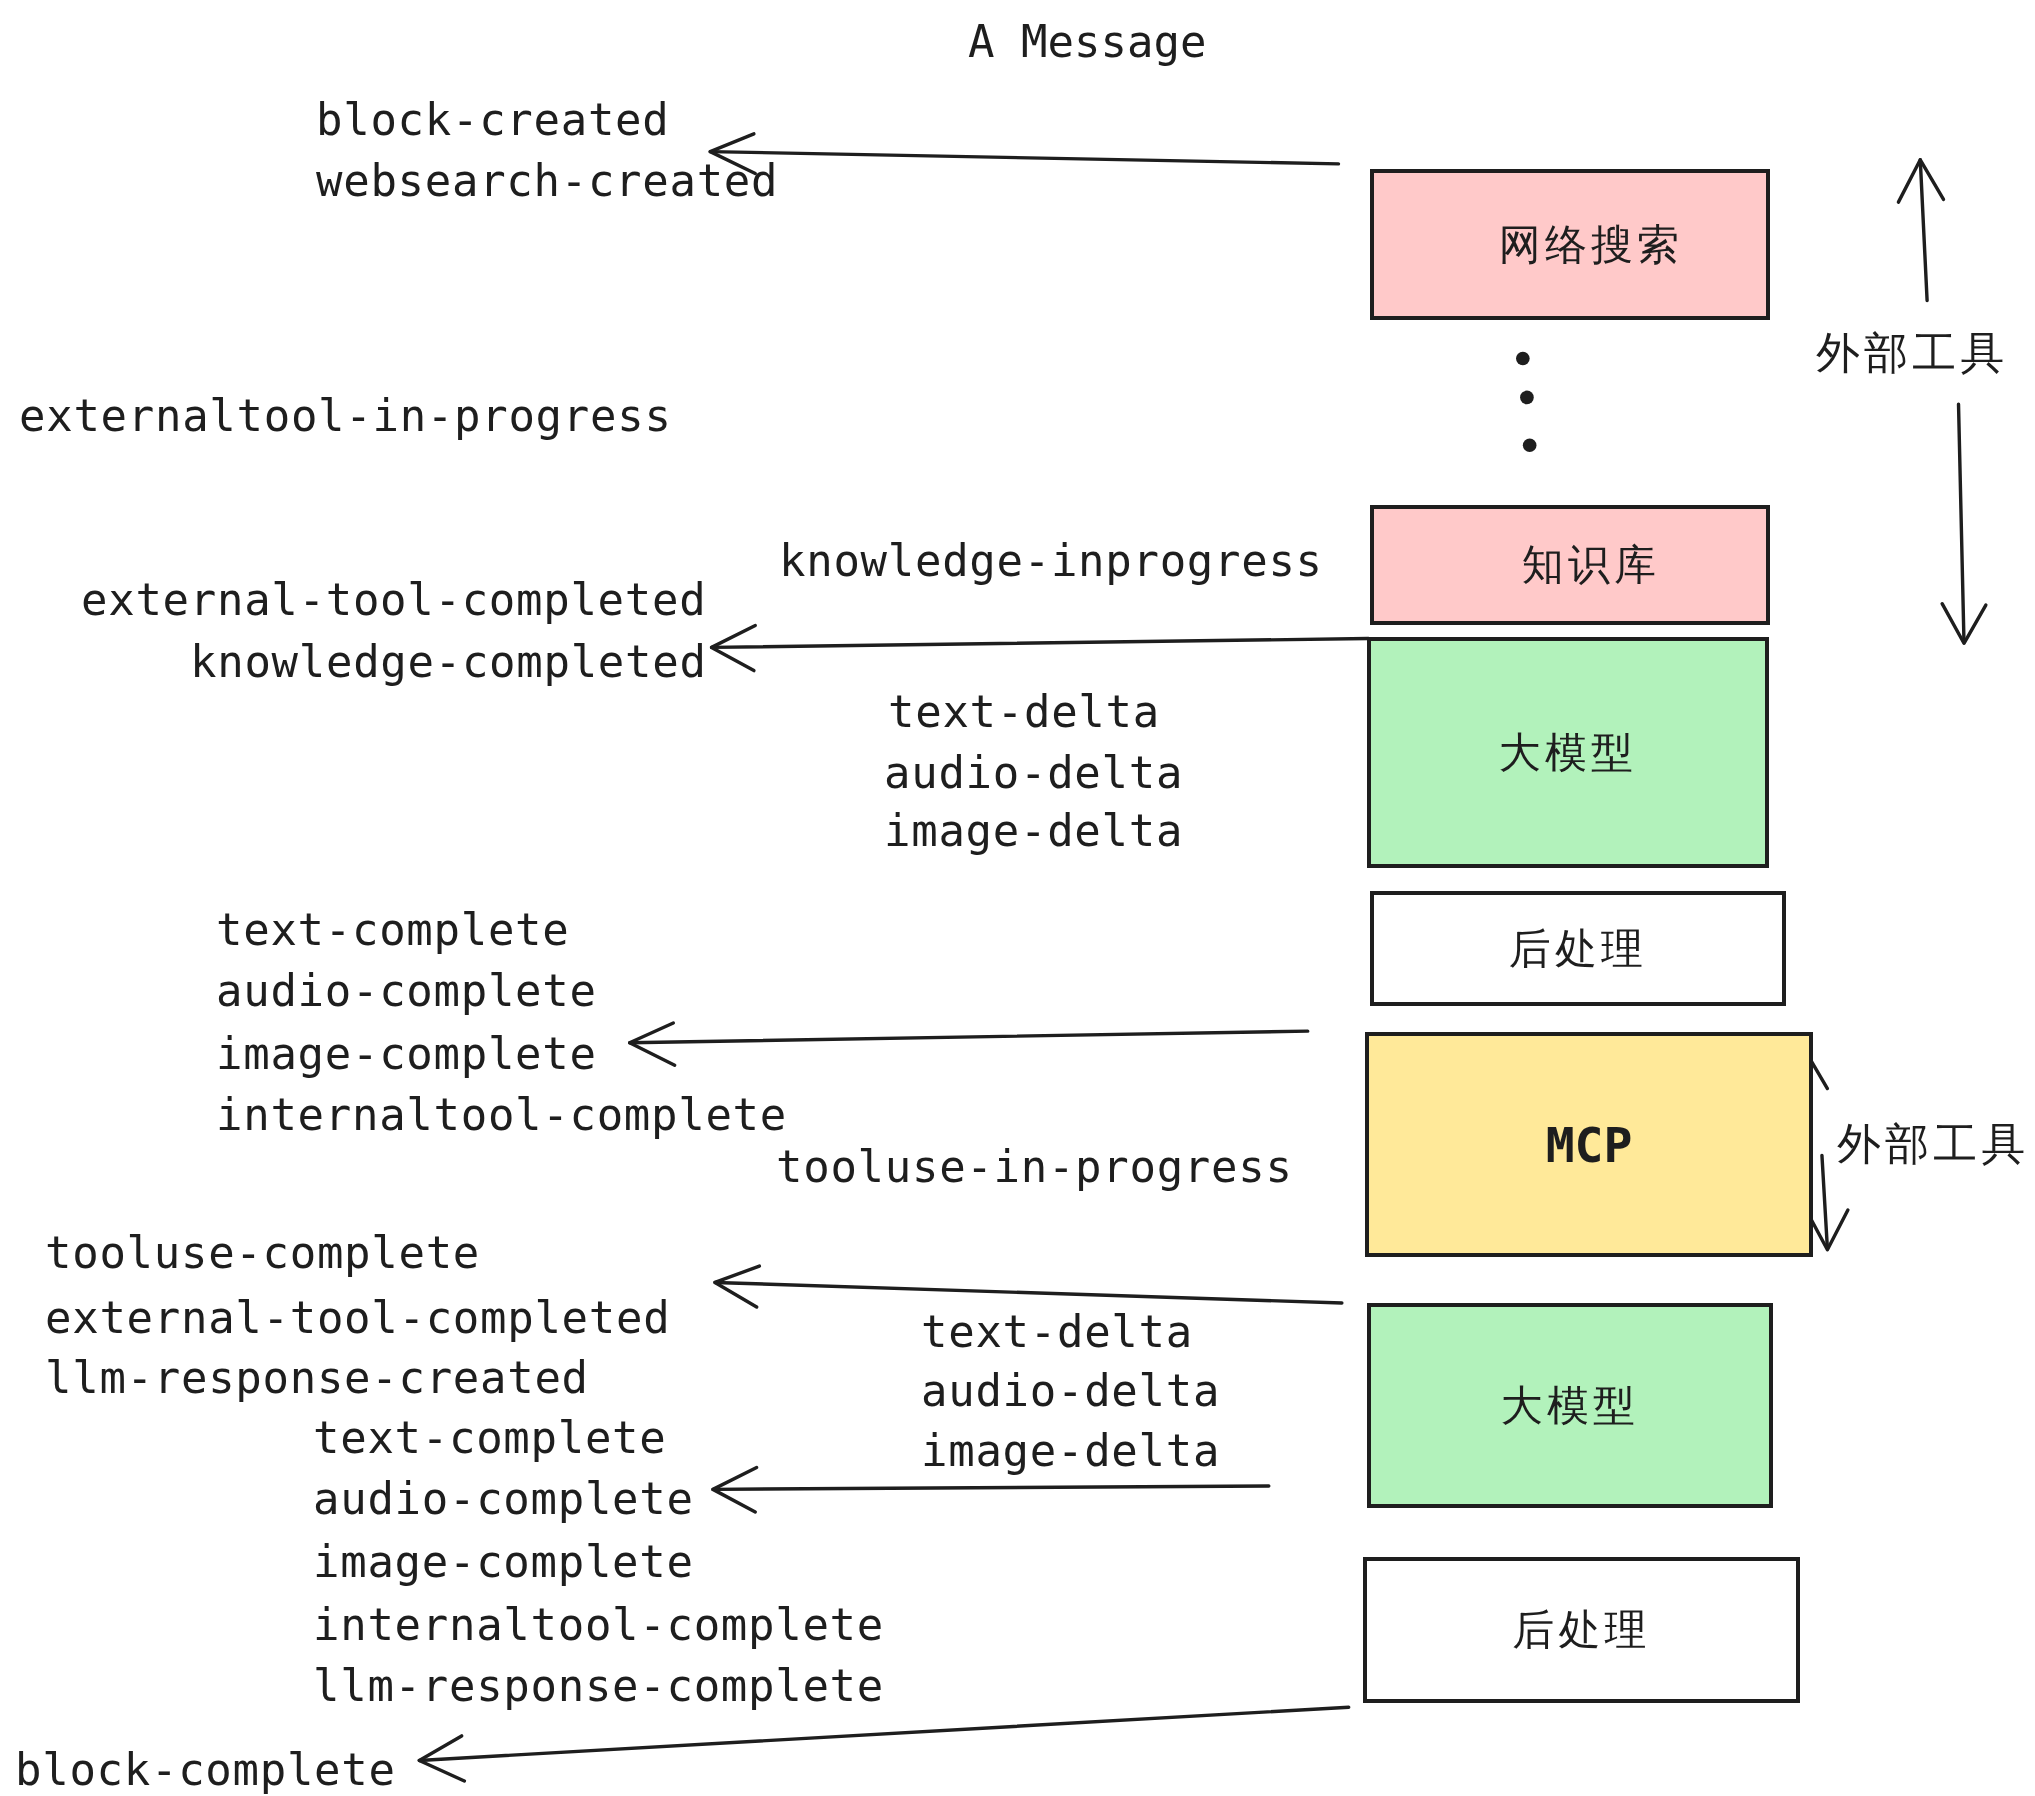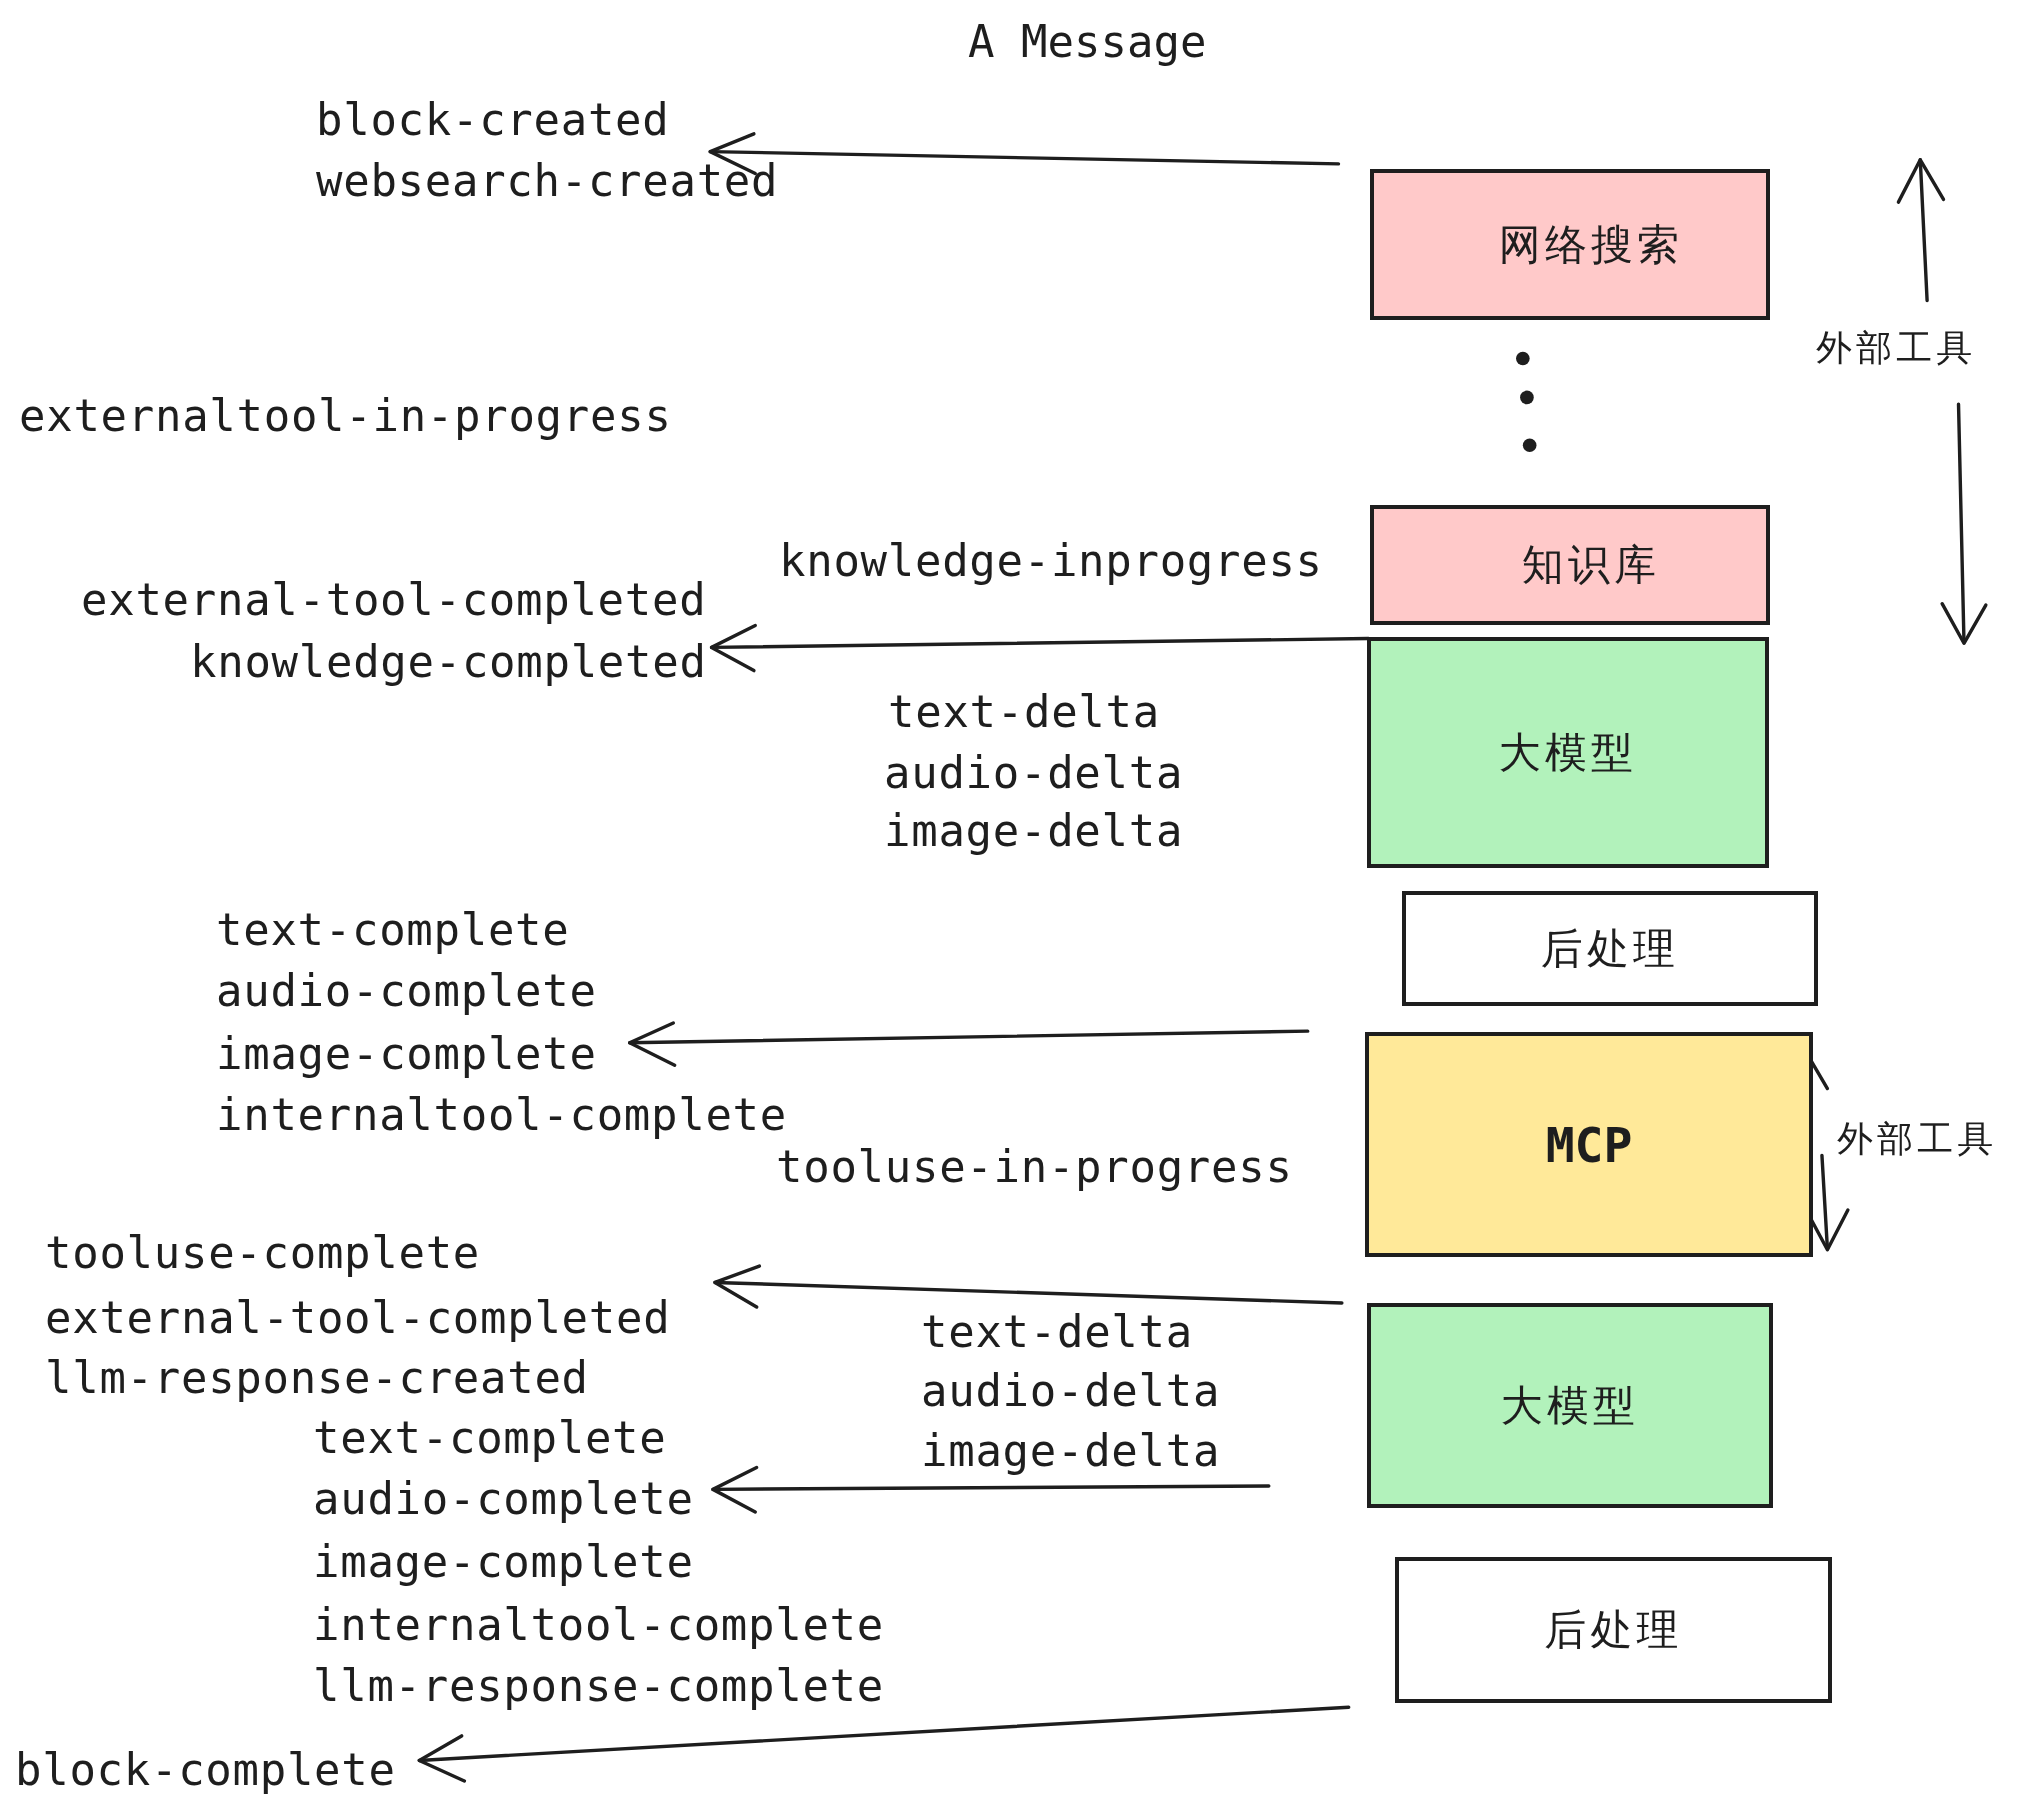--- a/index.html
+++ b/index.html
@@ -21,32 +21,32 @@
     color:var(--ink); white-space:nowrap; letter-spacing:0.7px;
   }
   .box{
     position:absolute; box-sizing:border-box; border:4.1px solid var(--ink);
     display:flex; align-items:center; justify-content:center;
     background:var(--paper);
   }
   .c-pink{background:var(--pink);padding-left:42px;}
   .c-green{background:var(--green);}
   .c-yellow{background:var(--yellow);}
-  .c-white{background:var(--paper);margin-left:32px;}
+  .c-white{background:var(--paper);}
   .cjk{
     font-family:"DejaVu Sans","Liberation Sans",sans-serif;
     font-size:42px; letter-spacing:4.1px; color:var(--ink); white-space:nowrap;
   }
   .mono-label{
     font-family:"DejaVu Sans Mono", monospace;
     font-size:48px; font-weight:bold; letter-spacing:0; color:var(--ink);
   }
   .side{
     position:absolute; font-family:Liberation Mono, monospace;
-    font-size:36px; letter-spacing:4.1px; color:var(--ink); white-space:nowrap;
+    font-size:44px; letter-spacing:4.1px; color:var(--ink); white-space:nowrap;
   }
 </style>
 </head>
 <body>
 
 <div class="canvas">
 
   <svg class="lines" width="2035" height="1796" viewBox="0 0 2980 2630">
     <g stroke="#1e1e1e" stroke-width="5" fill="none" stroke-linecap="round" stroke-linejoin="round">
       <path d="M1960 240 L1040 222"></path>

